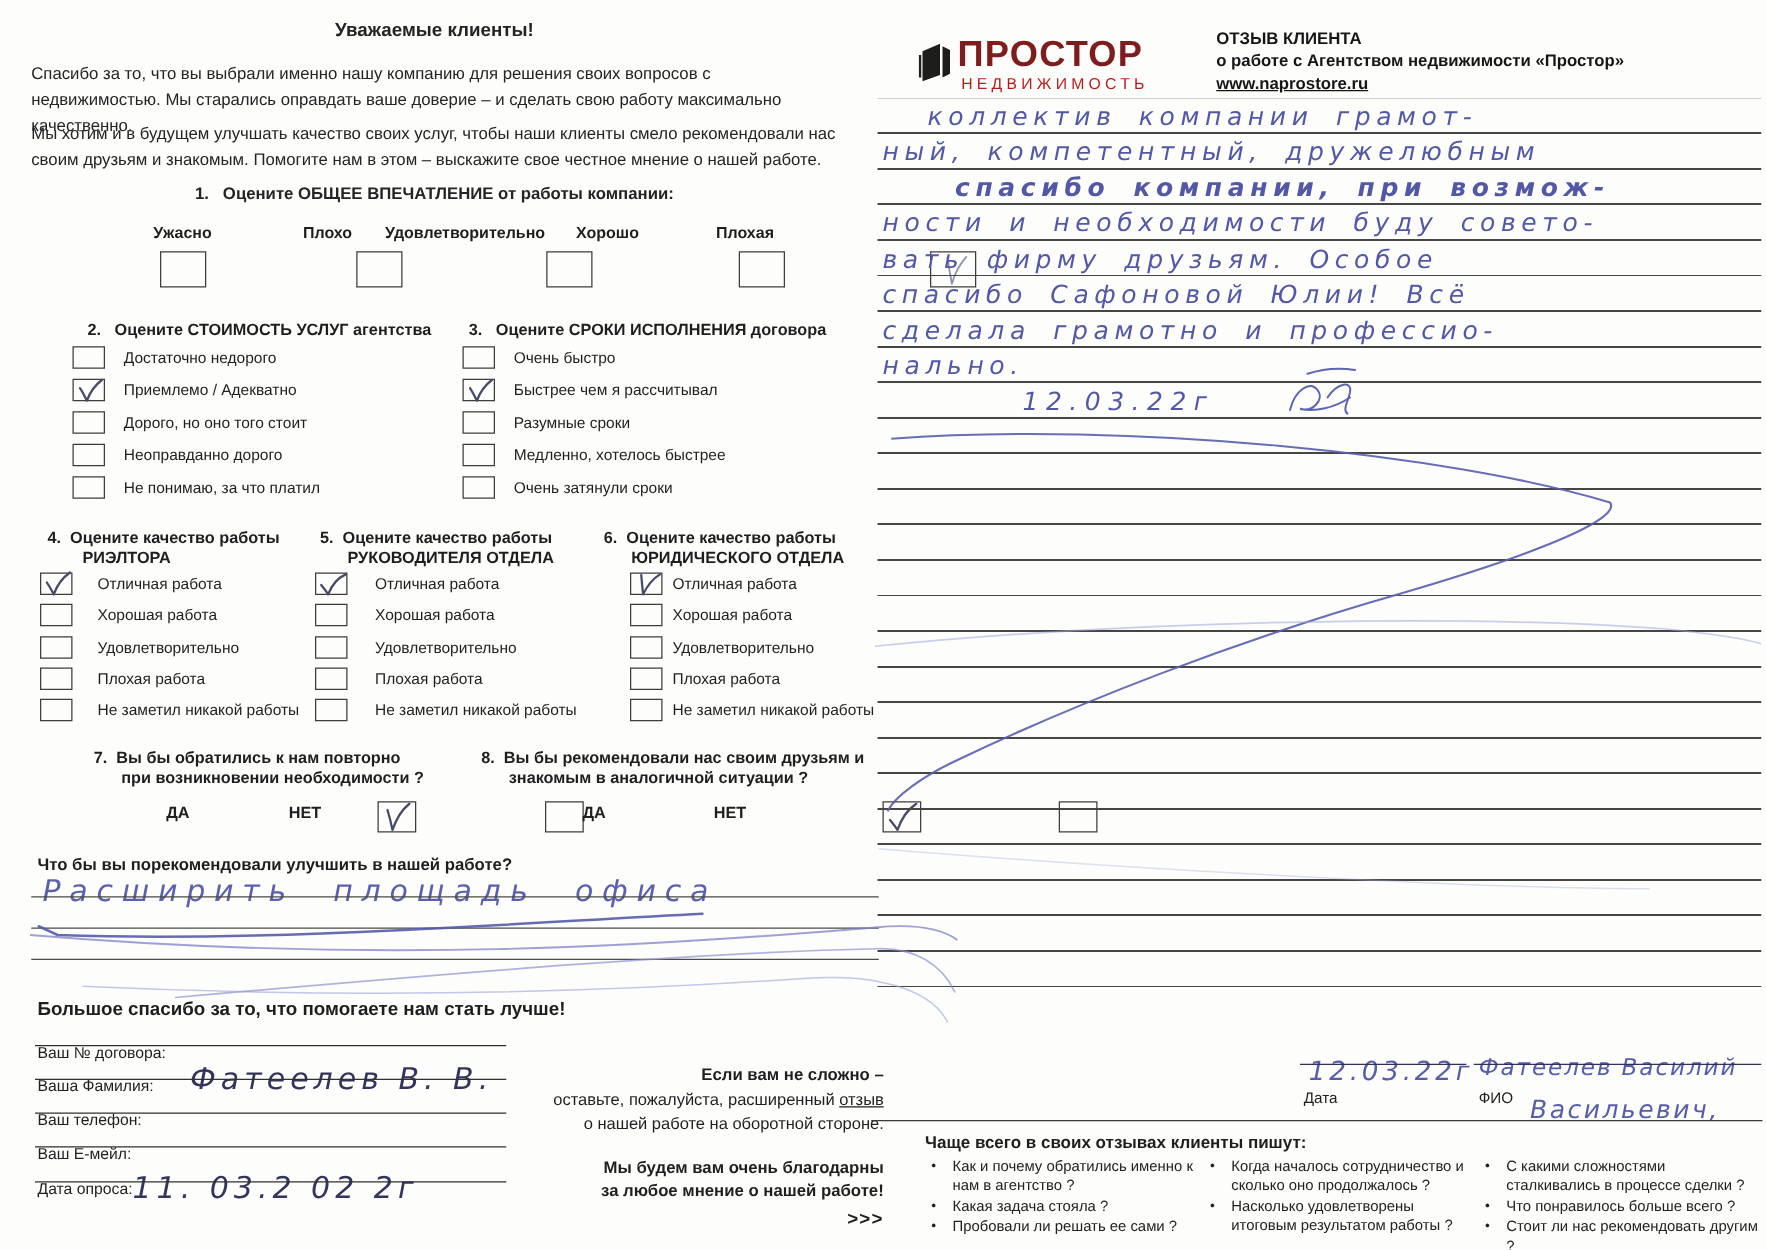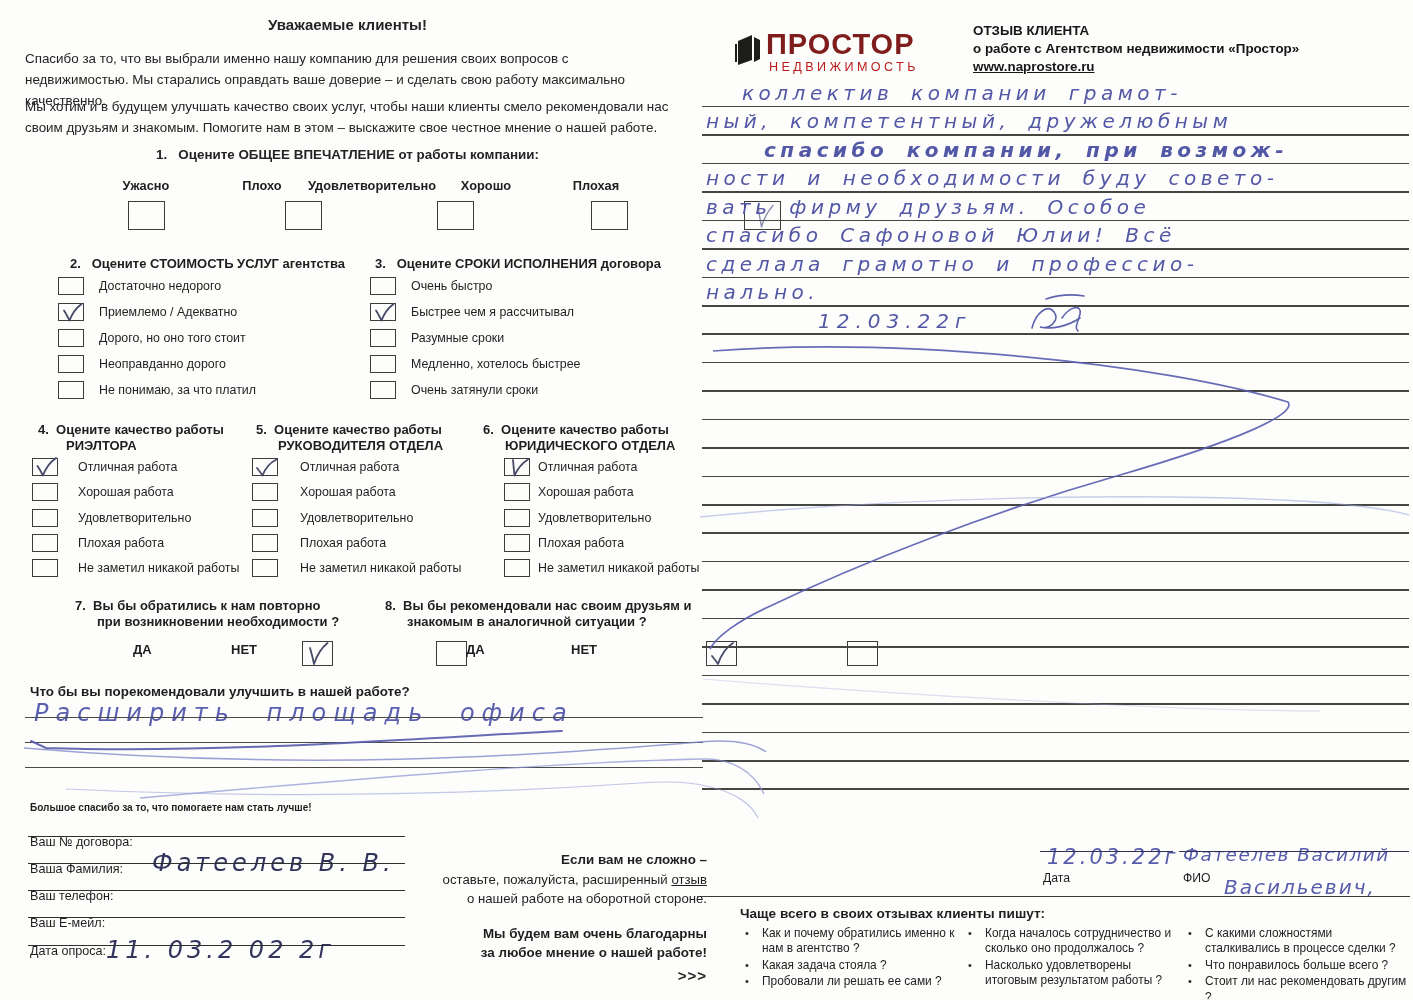--- a/index.html
+++ b/index.html
@@ -270,21 +270,21 @@
   <div class="cbx abs" style="left:533px;top:637px;width:31px;height:25px;"></div>
   <div class="flabel b" style="left:571px;top:642px;font-size:13px;">НЕТ</div>
 
   
   <div class="qhead" style="left:30px;top:684px;font-size:13.4px;">Что бы вы порекомендовали улучшить в нашей работе?</div>
   <div class="hw" style="left:34px;top:699px;font-size:24px;letter-spacing:7px;word-spacing:16px;color:#5a5fb0;">Расширить площадь офиса</div>
   <div class="rule" style="left:25px;top:717px;width:678px;"></div>
   <div class="rule" style="left:25px;top:742px;width:678px;"></div>
   <div class="rule" style="left:25px;top:767px;width:678px;"></div>
 
-  <div class="qhead" style="left:30px;top:800px;font-size:10px;">Большое спасибо за то, что помогаете нам стать лучше!</div>
+  <div class="qhead" style="left:30px;top:800px;font-size:15px;">Большое спасибо за то, что помогаете нам стать лучше!</div>
 
   
   <div class="flabel" style="left:30px;top:835px;">Ваш № договора:</div>
   <div class="fline" style="left:28px;top:836px;width:377px;"></div>
   <div class="hw" style="left:152px;top:849px;font-size:24px;letter-spacing:4px;color:#33345c;">Фатеелев В. В.</div>
   <div class="flabel" style="left:30px;top:862px;">Ваша Фамилия:</div>
   <div class="fline" style="left:28px;top:863px;width:377px;"></div>
   <div class="flabel" style="left:30px;top:889px;">Ваш телефон:</div>
   <div class="fline" style="left:28px;top:890px;width:377px;"></div>
   <div class="flabel" style="left:30px;top:916px;">Ваш Е-мейл:</div>

